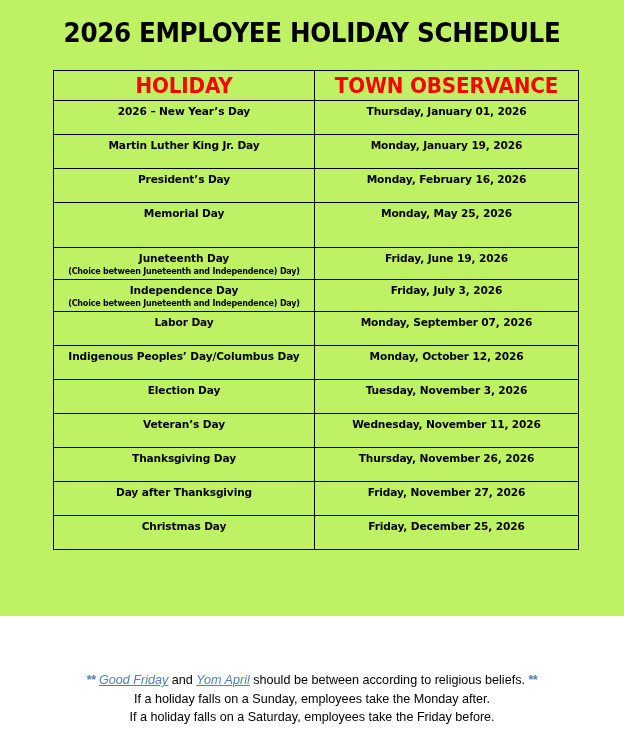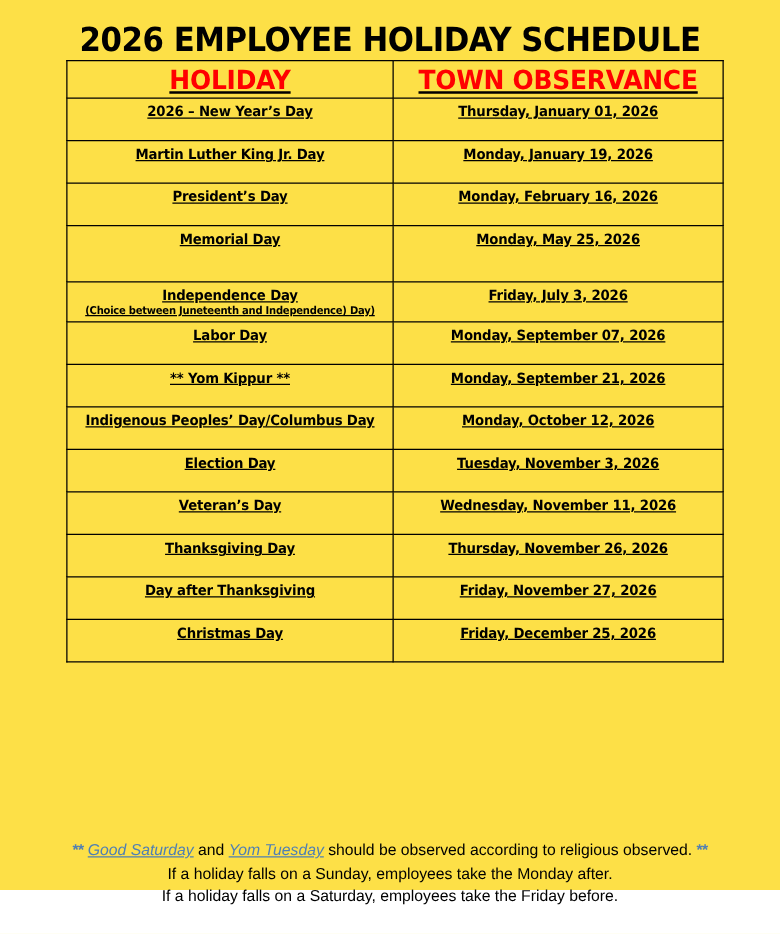--- a/index.html
+++ b/index.html
@@ -12,22 +12,22 @@
     height: 747px;
     overflow: hidden;
     font-family: "Liberation Sans", sans-serif;
     color: #000000;
     -webkit-font-smoothing: antialiased;
   }
 
   .page {
     position: relative;
     width: 624px;
-    height: 712px;
-    background: #fde047;
+    height: 616px;
+    background: #bef264;
   }
 
   
   .doc-title {
     position: absolute;
     top: 17px;
     left: 0;
     width: 624px;
     text-align: center;
     font-family: "DejaVu Sans", sans-serif;
@@ -37,25 +37,24 @@
     color: #000000;
     transform: scaleX(0.93);
     transform-origin: center top;
     white-space: nowrap;
   }
 
   
   .schedule-table {
     position: absolute;
     left: 53px;
-    top: 48px;
+    top: 70px;
     width: 525px;
     border-collapse: collapse;
     table-layout: fixed;
-    text-decoration: underline;
   }
   .schedule-table td,
   .schedule-table th {
     border: 1.3px solid #000000;
     padding: 0;
     vertical-align: top;
     text-align: center;
   }
   .col-holiday { width: 261px; }
   .col-observance { width: 264px; }
@@ -182,45 +181,46 @@
         <tr>
           <td class="cell cell-tall">
             <span class="cell-main">Memorial Day</span>
           </td>
           <td class="cell cell-tall">
             <span class="cell-main">Monday, May 25, 2026</span>
           </td>
         </tr>
         <tr>
           <td class="cell cell-two">
+            <span class="cell-main">Juneteenth Day</span>
+            <span class="cell-sub">(Choice between Juneteenth and Independence) Day)</span>
+          </td>
+          <td class="cell cell-two">
+            <span class="cell-main">Friday, June 19, 2026</span>
+          </td>
+        </tr>
+        <tr>
+          <td class="cell cell-two">
             <span class="cell-main">Independence Day</span>
             <span class="cell-sub">(Choice between Juneteenth and Independence) Day)</span>
           </td>
           <td class="cell cell-two">
             <span class="cell-main">Friday, July 3, 2026</span>
           </td>
         </tr>
         <tr>
           <td class="cell">
             <span class="cell-main">Labor Day</span>
           </td>
           <td class="cell">
             <span class="cell-main">Monday, September 07, 2026</span>
           </td>
         </tr>
         <tr>
           <td class="cell">
-            <span class="cell-main">** Yom Kippur **</span>
-          </td>
-          <td class="cell">
-            <span class="cell-main">Monday, September 21, 2026</span>
-          </td>
-        </tr>
-        <tr>
-          <td class="cell">
             <span class="cell-main">Indigenous Peoples’ Day/Columbus Day</span>
           </td>
           <td class="cell">
             <span class="cell-main">Monday, October 12, 2026</span>
           </td>
         </tr>
         <tr>
           <td class="cell">
             <span class="cell-main">Election Day</span>
           </td>
@@ -258,19 +258,19 @@
           </td>
           <td class="cell">
             <span class="cell-main">Friday, December 25, 2026</span>
           </td>
         </tr>
       </tbody>
   </table>
 
   <div class="footnote">
     <span class="footnote-line">
-      <span class="fn-mark">**</span><span>&nbsp;</span><span class="fn-link">Good Saturday</span><span> and </span><span class="fn-link">Yom Tuesday</span><span> should be observed according to religious observed. </span><span class="fn-mark">**</span>
+      <span class="fn-mark">**</span><span>&nbsp;</span><span class="fn-link">Good Friday</span><span> and </span><span class="fn-link">Yom April</span><span> should be between according to religious beliefs. </span><span class="fn-mark">**</span>
     </span>
     <span class="footnote-line">If a holiday falls on a Sunday, employees take the Monday after.</span>
     <span class="footnote-line">If a holiday falls on a Saturday, employees take the Friday before.</span>
   </div>
 
 </div>
 
 </body></html>

